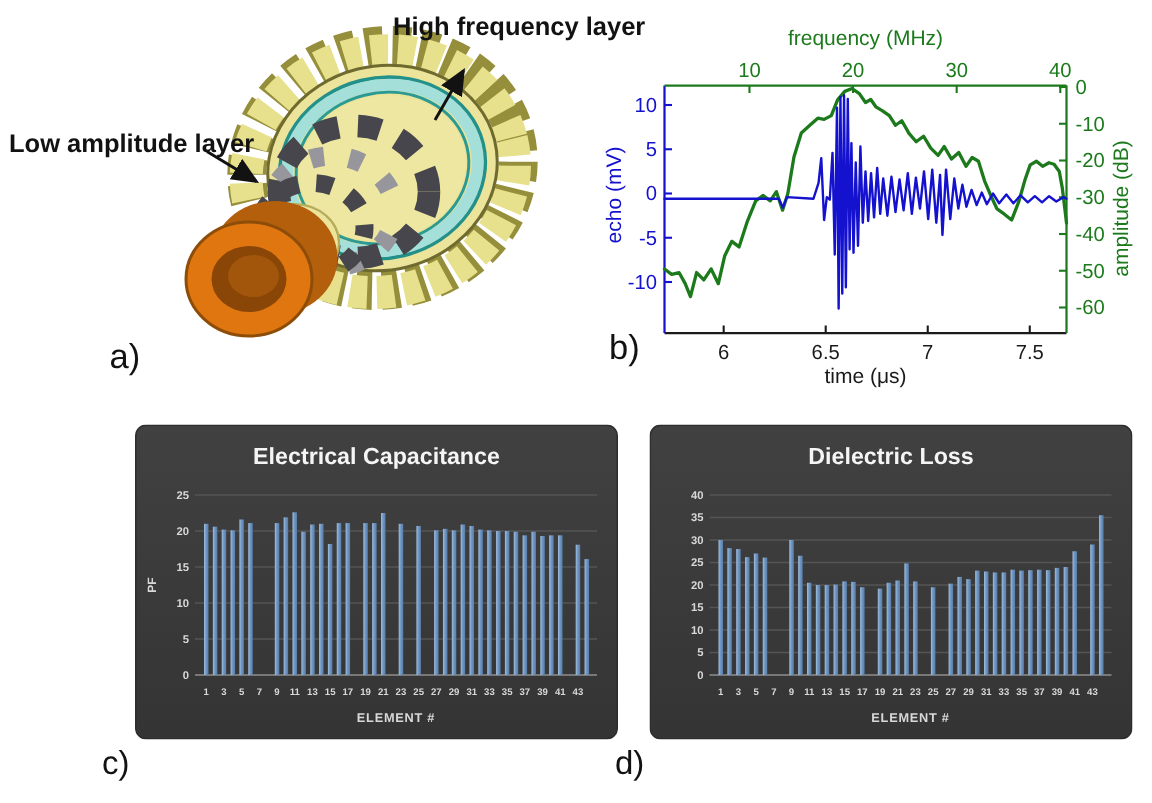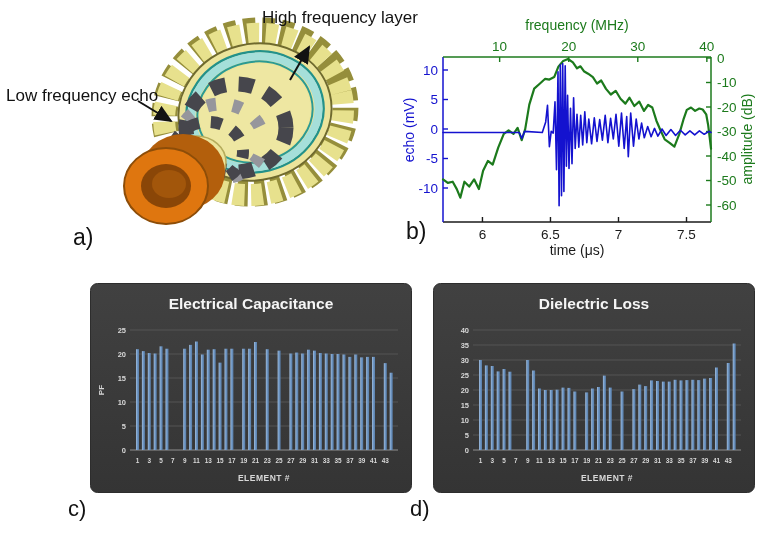--- a/index.html
+++ b/index.html
@@ -1,19 +1,19 @@
 <!DOCTYPE html>
 <html><head>
 <meta charset="utf-8">
 <style>
   html,body{margin:0;padding:0;}
   body{width:768px;height:535px;background:#ffffff;position:relative;overflow:hidden;
        font-family:"Liberation Sans","DejaVu Sans",sans-serif;}
   .abs{position:absolute;}
-  .ann{font-size:17px;color:#121212;white-space:nowrap;}
+  .ann{font-size:17px;color:#121212;white-space:nowrap;font-weight:bold;}
   .letter{font-size:23px;color:#121212;}
   svg text{font-family:"Liberation Sans","DejaVu Sans",sans-serif;}
 </style>
 </head>
 <body>
 
 <div>
 
   <svg class="abs" style="left:0;top:0" width="430" height="262" viewBox="0 0 430 262">
     <defs>
@@ -42,21 +42,21 @@
     <g>
       <ellipse cx="183" cy="172" rx="42" ry="38" fill="#b35f0c"></ellipse>
       <ellipse cx="166" cy="186" rx="42" ry="38" fill="#df760f" stroke="#8d4d08" stroke-width="2"></ellipse>
       <ellipse cx="166" cy="186" rx="25" ry="22" fill="#8a4607"></ellipse>
       <ellipse cx="169" cy="184" rx="17" ry="14" fill="#a2560b"></ellipse>
     </g>
     <line x1="290" y1="80" x2="309" y2="47" stroke="#121212" stroke-width="2" marker-end="url(#ah)"></line>
     <line x1="138" y1="101" x2="171" y2="121" stroke="#121212" stroke-width="2" marker-end="url(#ah)"></line>
   </svg>
   <span class="abs ann" style="left:262px;top:8px">High frequency layer</span>
-  <span class="abs ann" style="left:6px;top:86px">Low frequency echo</span>
+  <span class="abs ann" style="left:6px;top:86px">Low amplitude layer</span>
   <span class="abs letter" style="left:73px;top:224px">a)</span>
 
   <svg class="abs" style="left:400px;top:0" width="368" height="262" viewBox="0 0 368 262">
       <g>
         <line x1="43" y1="222" x2="311" y2="222" stroke="#1a1a1a" stroke-width="1.5"></line>
         <line x1="43" y1="57" x2="43" y2="222" stroke="#1412cf" stroke-width="1.5"></line>
         <line x1="43" y1="57" x2="311" y2="57" stroke="#1c7a1c" stroke-width="1.5"></line>
         <line x1="311" y1="57" x2="311" y2="222" stroke="#1c7a1c" stroke-width="1.5"></line>
         <line x1="82.4517766497462" y1="222" x2="82.4517766497462" y2="217" stroke="#1a1a1a" stroke-width="1.4"></line>
         <text x="82.4517766497462" y="239" text-anchor="middle" font-size="13.5" fill="#1a1a1a">6</text>

